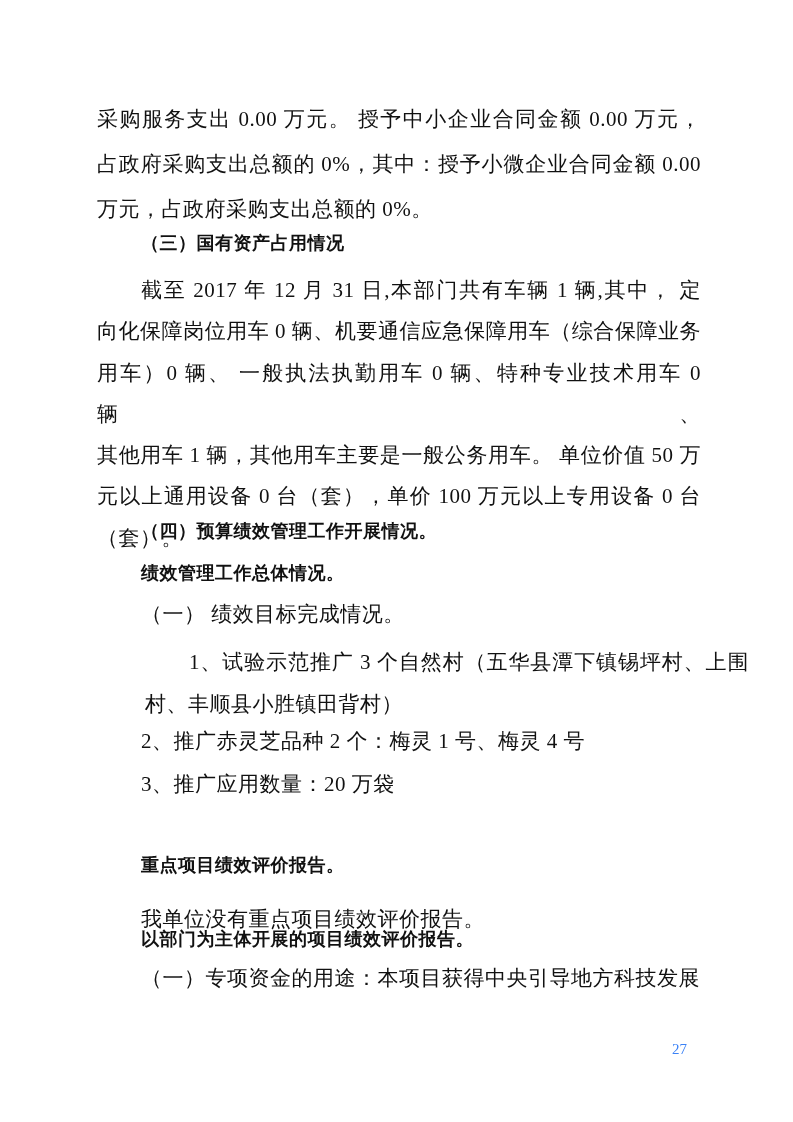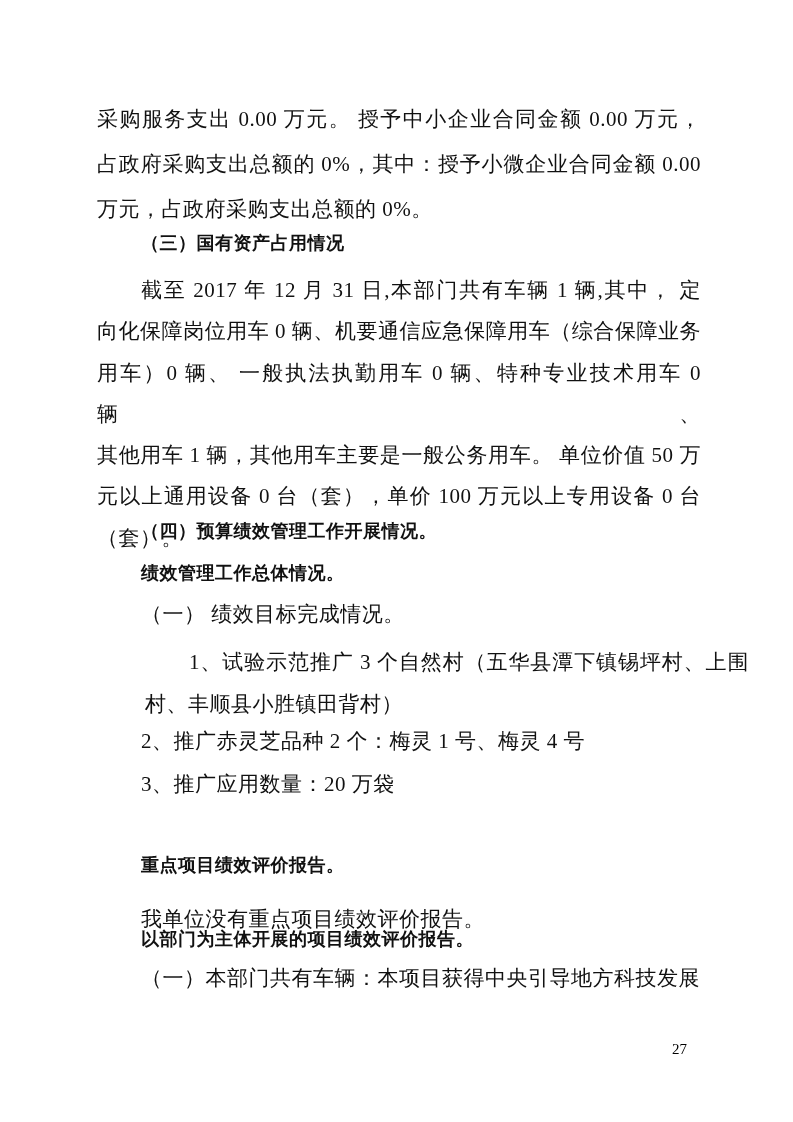--- a/index.html
+++ b/index.html
@@ -53,21 +53,21 @@
   #p-special     { top: 959px; line-height: 38px; }
   #page-number {
     position: absolute;
     top: 1040px;
     left: 672px;
     width: 40px;
     font-size: 15px;
     line-height: 18px;
     letter-spacing: 0;
     text-align: left;
-    color: #000000;
+    color: #3b82f6;
   }
 </style>
 </head>
 <body>
 
 <div class="page">
 
   <div class="block" id="p-procurement">
     <div class="line full">采购服务支出 0.00 万元。 授予中小企业合同金额 0.00 万元，</div>
     <div class="line full">占政府采购支出总额的 0%，其中：授予小微企业合同金额 0.00</div>
@@ -118,18 +118,18 @@
 
   <div class="block ind" id="p-no-key">
     <div class="line">我单位没有重点项目绩效评价报告。</div>
   </div>
 
   <div class="block bold ind" id="h-dept-report">
     <div class="line">以部门为主体开展的项目绩效评价报告。</div>
   </div>
 
   <div class="block ind" id="p-special">
-    <div class="line">（一）本部门共有车辆：本项目获得中央引导地方科技发展</div>
+    <div class="line">（一）专项资金的用途：本项目获得中央引导地方科技发展</div>
   </div>
 
   <div id="page-number">27</div>
 
 </div>
 
 </body></html>

